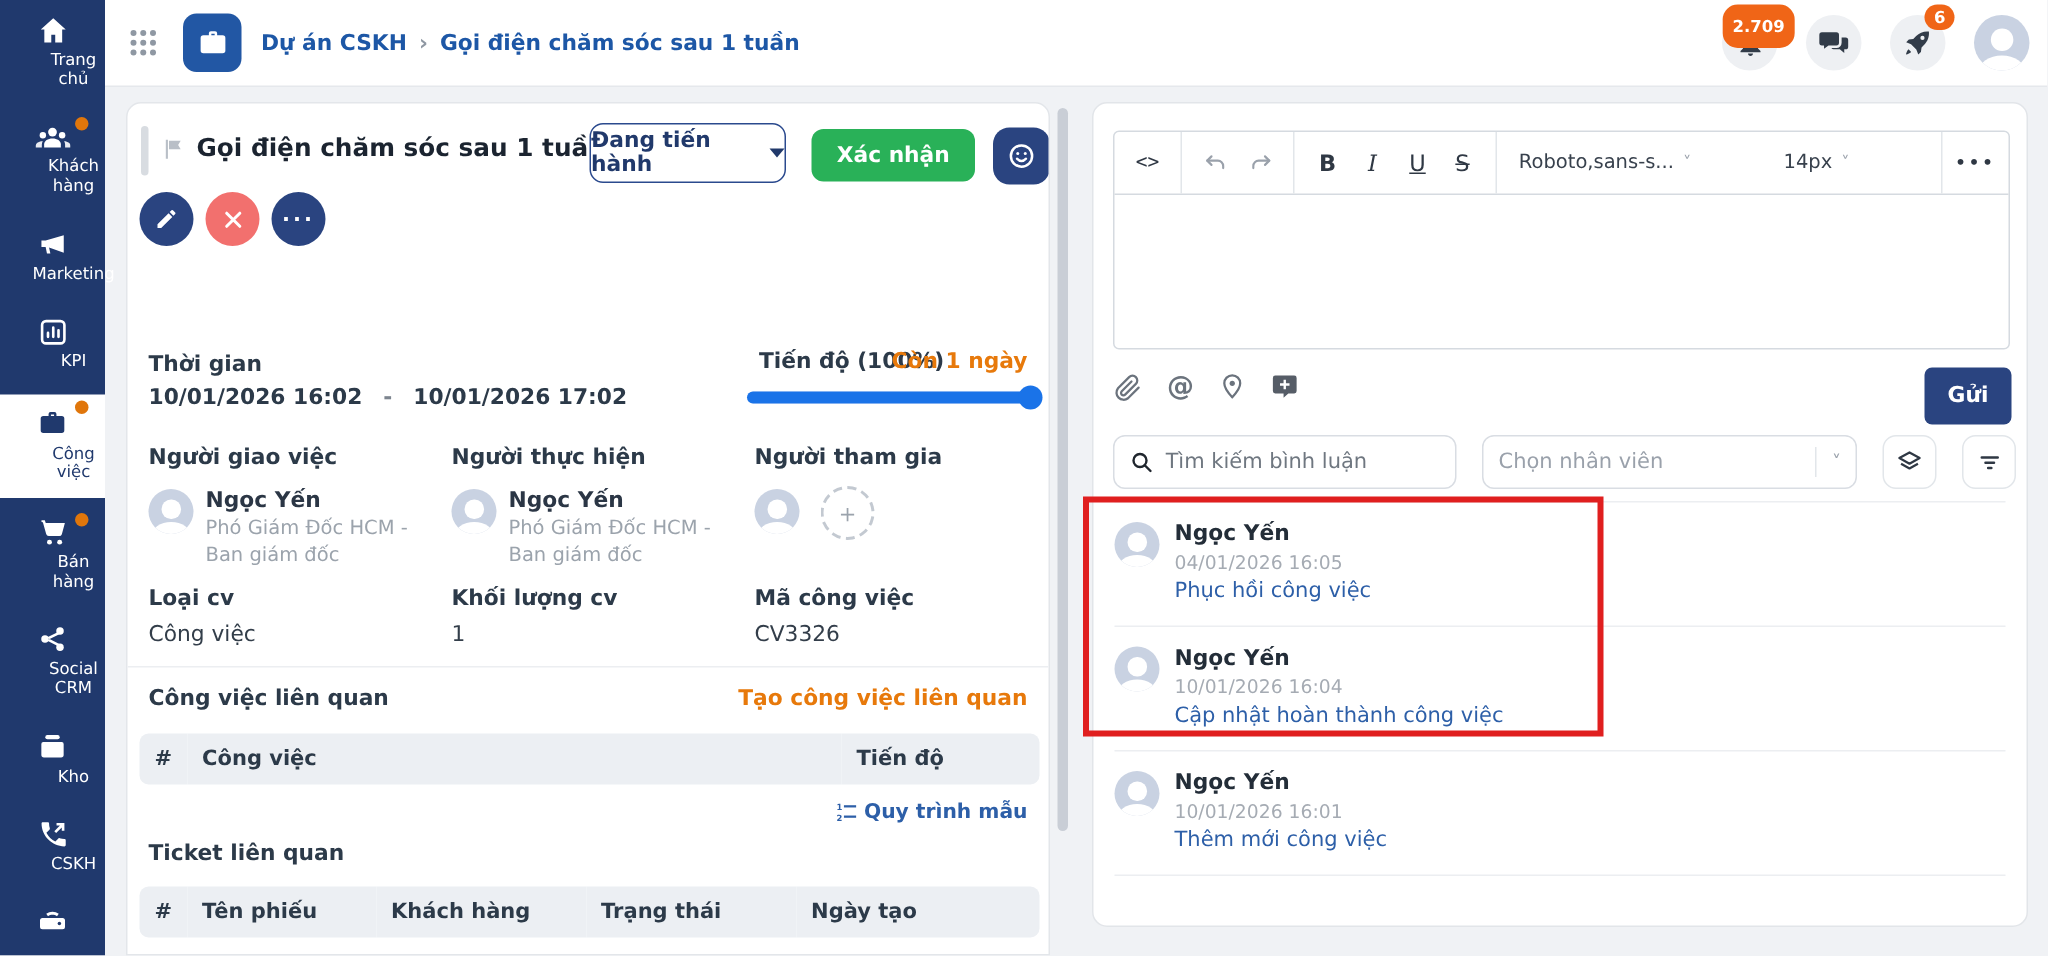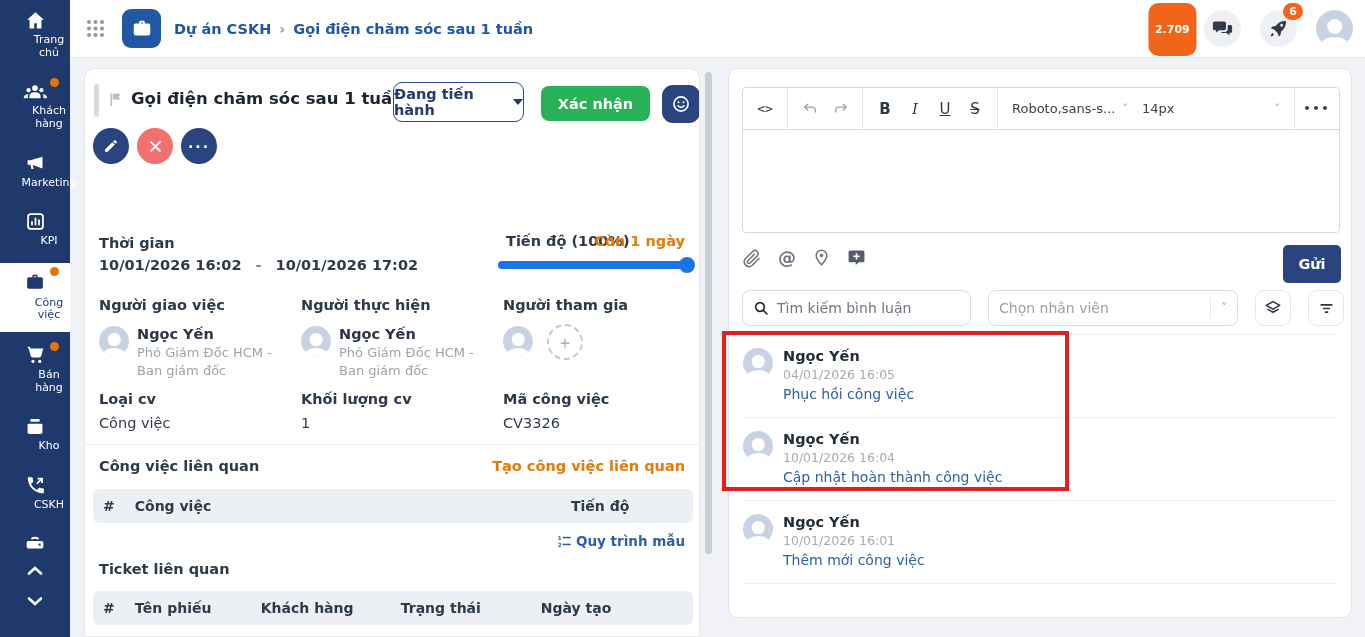--- a/index.html
+++ b/index.html
@@ -20,21 +20,21 @@
   .side-mini { width:70px; display:flex; justify-content:center; color:#fff; cursor:pointer; }
 
   
   .topbar { position:absolute; left:70px; top:0; width:1295px; height:58px; background:#fff; border-bottom:1px solid #e5e8ec; z-index:4; display:flex; align-items:center; }
   .grid-ico { margin-left:16px; color:#8f98a3; cursor:pointer; }
   .app-tile { margin-left:17px; width:39px; height:39px; border-radius:9px; background:#2257a4; display:flex; align-items:center; justify-content:center; color:#fff; cursor:pointer; }
   .breadcrumb { margin-left:13px; display:flex; align-items:center; gap:8px; font-weight:bold; font-size:14.5px; color:#1d57a6; }
   .breadcrumb .sep { color:#8f98a3; font-weight:bold; }
   .top-right { margin-left:auto; margin-right:12px; display:flex; align-items:center; gap:19px; }
   .circle-btn { position:relative; width:37px; height:37px; border-radius:50%; background:#eef0f3; display:flex; align-items:center; justify-content:center; color:#323c49; cursor:pointer; }
-  .badge { position:absolute; top:-7px; left:50%; transform:translateX(-38%); background:#f06517; color:#fff; font-size:11px; font-weight:bold; padding:20px 7px; border-radius:10px; white-space:nowrap; }
+  .badge { position:absolute; top:-7px; left:50%; transform:translateX(-38%); background:#f06517; color:#fff; font-size:11px; font-weight:bold; padding:8px 7px; border-radius:10px; white-space:nowrap; }
   .badge.small { left:auto; right:-6px; transform:none; padding:2px 6px; }
   .avatar { width:37px; height:37px; border-radius:50%; background:#c9d2e2; overflow:hidden; position:relative; flex:none; }
   .avatar::before { content:""; position:absolute; left:50%; top:24%; transform:translateX(-50%); width:42%; height:42%; border-radius:50%; background:#fff; }
   .avatar::after { content:""; position:absolute; left:50%; top:72%; transform:translateX(-50%); width:86%; height:60%; border-radius:50%; background:#fff; }
 
   
   .left-card { position:absolute; left:84px; top:68px; width:616px; height:569px; background:#fff; border:1px solid #e3e6ea; border-radius:10px 10px 0 0; z-index:2; overflow:hidden; }
   .handle-bar { position:absolute; left:9px; top:15px; width:5px; height:33px; background:#d8dce1; border-radius:3px; }
   .flag { position:absolute; left:22px; top:22px; color:#b9bfc7; }
   .task-title { position:absolute; left:46px; top:20px; font-size:16.5px; font-weight:bold; color:#1b2430; }
@@ -89,21 +89,21 @@
   .editor { position:absolute; left:13px; top:18px; width:598px; height:146px; border:1px solid #d5dae0; border-radius:4px; background:#fff; }
   .ed-toolbar { height:42px; border-bottom:1px solid #d5dae0; display:flex; align-items:stretch; }
   .ed-group { display:flex; align-items:center; padding:0 8px; border-right:1px solid #e2e6ea; gap:2px; }
   .ed-group:last-child { border-right:none; }
   .ed-btn { min-width:28px; height:30px; border-radius:4px; display:flex; align-items:center; justify-content:center; color:#2f3844; cursor:pointer; font-size:15px; }
   .ed-btn.muted { color:#9aa1ab; }
   .ed-b { font-weight:bold; }
   .ed-i { font-style:italic; font-family:"DejaVu Serif",serif; }
   .ed-u { text-decoration:underline; }
   .ed-s { text-decoration:line-through; }
-  .ed-select { display:flex; align-items:center; justify-content:space-between; color:#38414d; font-size:13px; cursor:pointer; padding:0 6px; }
+  .ed-select { display:flex; align-items:center; justify-content:center; color:#38414d; font-size:13px; cursor:pointer; padding:0 6px; }
   .chev { color:#9aa1ab; font-size:11px; margin-left:6px; }
   .ed-dots { letter-spacing:2px; font-weight:bold; }
   .attach-row { position:absolute; left:13px; top:178px; display:flex; align-items:center; gap:16px; color:#6b737d; }
   .attach-ic { cursor:pointer; }
   .send-btn { position:absolute; right:10px; top:176px; width:58px; height:38px; background:#2a4480; color:#fff; border:none; border-radius:5px; font-weight:bold; font-size:14.5px; cursor:pointer; font-family:inherit; }
   .filter-row { position:absolute; left:13px; top:221px; right:7px; display:flex; gap:17px; }
   .search-box { width:236px; height:36px; border:1px solid #d9dde3; border-radius:8px; display:flex; align-items:center; padding:0 10px; gap:8px; }
   .search-box input { border:none; outline:none; flex:1; font-size:14px; font-family:inherit; color:#333; background:transparent; }
   .search-box input::placeholder { color:#6f7780; }
   .emp-select { width:258px; height:36px; border:1px solid #d9dde3; border-radius:8px; display:flex; align-items:center; padding:0 10px; color:#9aa1ab; font-size:14px; cursor:pointer; }
@@ -176,20 +176,31 @@
       <svg width="22" height="22" viewBox="0 0 24 24" fill="currentColor">
           <path d="M4 3h2.4l.7 2H21l-2.2 8.2a2 2 0 0 1-1.9 1.4H9.3a2 2 0 0 1-1.9-1.5L5 4.6 4 4.4V3z"></path>
           <circle cx="9.8" cy="19" r="1.8"></circle>
           <circle cx="17.2" cy="19" r="1.8"></circle>
         </svg>
     </span>
     <span class="lbl">Bán hàng</span>
   </div>
   <div class="side-item" style="margin-top:8px">
     <span class="side-ico">
+      <svg width="20" height="20" viewBox="0 0 24 24" fill="currentColor">
+          <circle cx="6" cy="12" r="3"></circle>
+          <circle cx="18" cy="5.5" r="3"></circle>
+          <circle cx="18" cy="18.5" r="3"></circle>
+          <path d="M7.5 10.8l9-4.5 1 1.8-9 4.5zM7.5 13.2l9 4.5 1-1.8-9-4.5z"></path>
+        </svg>
+    </span>
+    <span class="lbl">Social CRM</span>
+  </div>
+  <div class="side-item" style="margin-top:8px">
+    <span class="side-ico">
       <svg width="22" height="21" viewBox="0 0 24 24" fill="currentColor">
           <rect x="6.5" y="3.5" width="11" height="3.2" rx="1.6"></rect>
           <path d="M5 8.8h14a1.5 1.5 0 0 1 1.5 1.5v8.2a2 2 0 0 1-2 2h-13a2 2 0 0 1-2-2v-8.2A1.5 1.5 0 0 1 5 8.8z"></path>
         </svg>
     </span>
     <span class="lbl">Kho</span>
   </div>
   <div class="side-item" style="margin-top:8px">
     <span class="side-ico">
       <svg width="21" height="21" viewBox="0 0 24 24" fill="currentColor">

